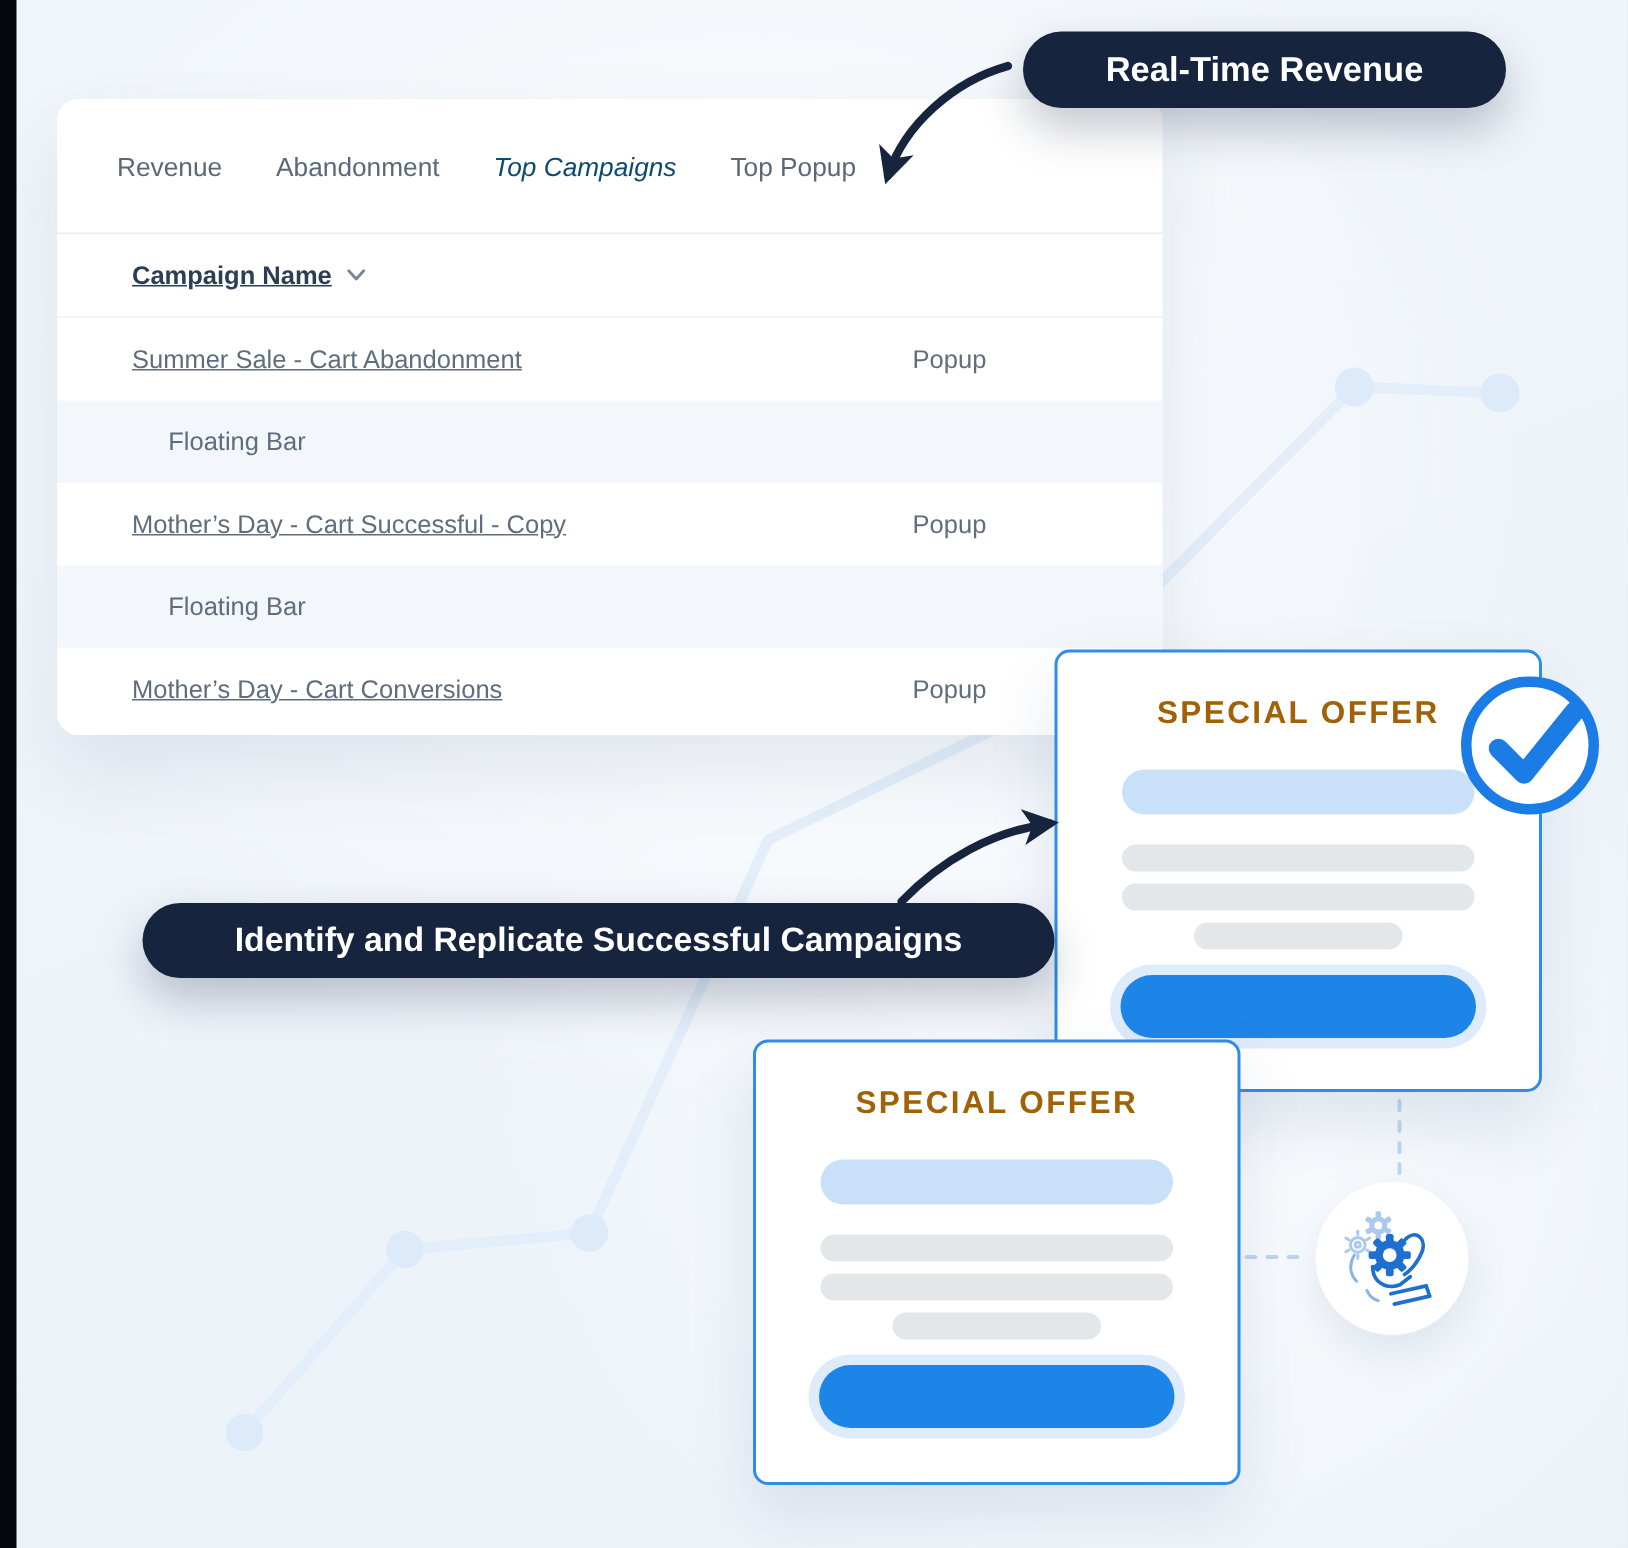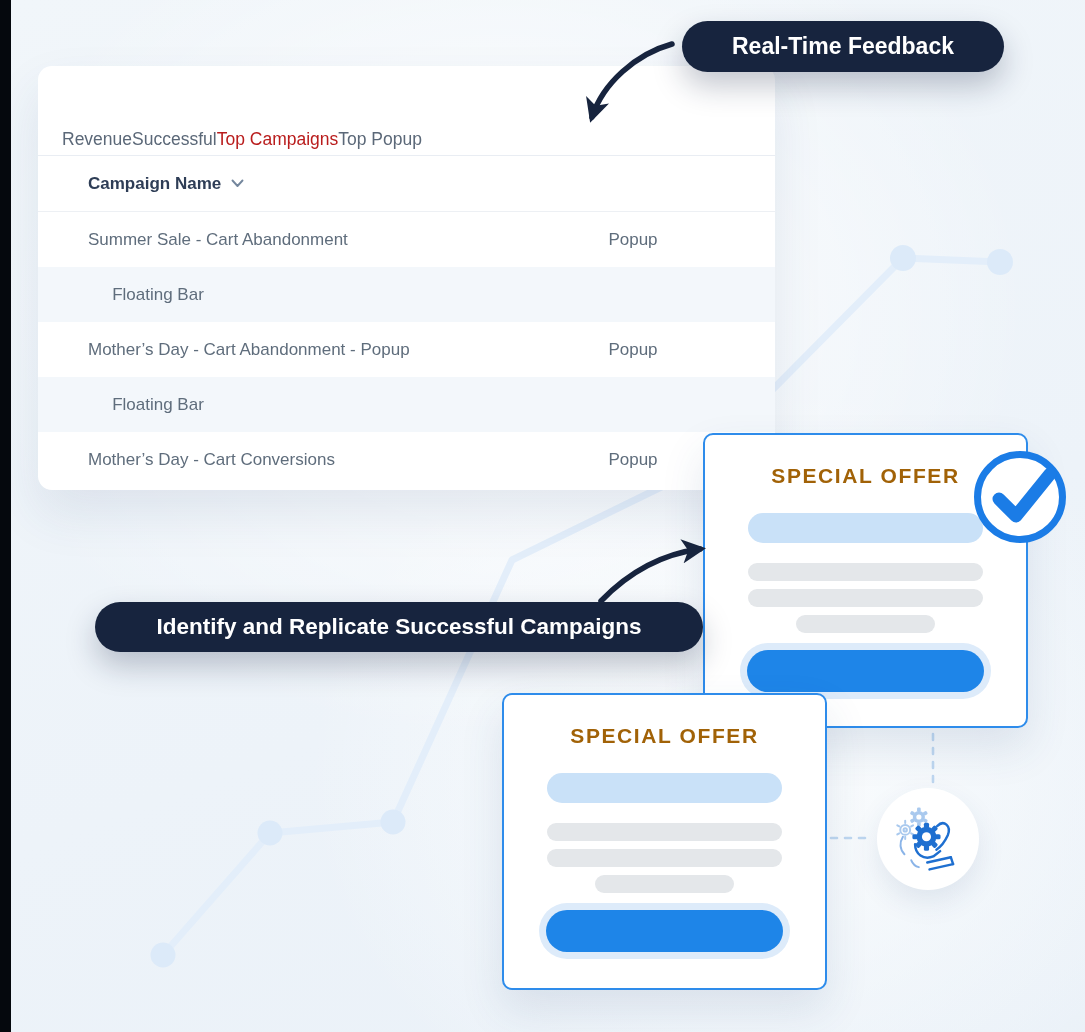--- a/index.html
+++ b/index.html
@@ -17,30 +17,30 @@
   .edge-strip{position:absolute;left:0;top:0;width:11px;height:100%;background:#05080d;z-index:9;}
 
   
   #bg-chart{position:absolute;left:0;top:0;z-index:1;}
 
   
   .table-card{
     position:absolute;left:38px;top:66px;width:737px;height:424px;background:#fff;
     border-radius:14px;box-shadow:0 24px 50px rgba(40,70,120,.10);z-index:2;
   }
-  .tabs{position:absolute;left:24px;top:35px;display:flex;font-size:17.5px;color:#5b6878;margin-top:28px;}
+  .tabs{position:absolute;left:40px;top:35px;display:flex;gap:36px;font-size:17.5px;color:#5b6878;}
   .tab{cursor:pointer;white-space:nowrap;}
-  .tab.active{color:#b91c1c;}
+  .tab.active{color:#0c4a6e;font-style:italic;}
   .divider{position:absolute;left:0;right:0;top:89px;height:1px;background:#e9edf3;}
   .thead{position:absolute;left:0;right:0;top:90px;height:55px;display:flex;align-items:center;
          border-bottom:1px solid #edf0f4;color:#2e3d56;font-weight:bold;font-size:17px;}
   .tbody{position:absolute;left:0;right:0;top:146px;}
   .trow{height:55px;display:flex;align-items:center;font-size:17px;color:#5f6d7c;gap:36px;}
   .trow:nth-of-type(even){background:#f3f7fb;}
-  .col-name{flex:1;padding-left:50px;white-space:nowrap;}
+  .col-name{flex:1;padding-left:50px;white-space:nowrap;text-decoration:underline;}
   .col-type{width:240px;margin-right:22px;text-align:center;white-space:nowrap;}
   .sort-chev{display:inline-block;vertical-align:1px;margin-left:10px;}
 
   
   .pill{
     position:absolute;background:#17243e;color:#fff;font-weight:bold;
     display:flex;align-items:center;justify-content:center;white-space:nowrap;
     box-shadow:0 14px 30px rgba(18,32,62,.25);z-index:6;
   }
   #pill-realtime{left:682px;top:21px;width:322px;height:51px;border-radius:26px;font-size:23px;}
@@ -97,21 +97,21 @@
     <path d="M831 838 L872 838" stroke="#bed7f0" stroke-width="2.6" fill="none" stroke-dasharray="6 8" stroke-linecap="round"></path>
   </svg>
 
   <div class="edge-strip"></div>
 
   <div class="table-card">
     <div class="tabs">
 
         <span class="tab">Revenue</span>
 
-        <span class="tab">Successful</span>
+        <span class="tab">Abandonment</span>
 
         <span class="tab active">Top Campaigns</span>
 
         <span class="tab">Top Popup</span>
       </div>
     <div class="divider"></div>
 
     <div class="thead">
       <div class="col-name">
         <span>Campaign Name</span><svg class="sort-chev" width="13" height="9" viewBox="0 0 13 9">
@@ -125,37 +125,37 @@
         <div class="trow">
           <div class="col-name">Summer Sale - Cart Abandonment</div>
           <div class="col-type">Popup</div>
         </div>
 
         <div class="trow">
           <div class="col-type">Floating Bar</div>
         </div>
 
         <div class="trow">
-          <div class="col-name">Mother’s Day - Cart Abandonment - Popup</div>
+          <div class="col-name">Mother’s Day - Cart Successful - Copy</div>
           <div class="col-type">Popup</div>
         </div>
 
         <div class="trow">
           <div class="col-type">Floating Bar</div>
         </div>
 
         <div class="trow">
           <div class="col-name">Mother’s Day - Cart Conversions</div>
           <div class="col-type">Popup</div>
         </div>
       </div>
   </div>
 
   <div class="pill" id="pill-realtime">
-    <span>Real-Time Feedback</span>
+    <span>Real-Time Revenue</span>
   </div>
   <div class="pill" id="pill-identify">
     <span>Identify and Replicate Successful Campaigns</span>
   </div>
 
   <div class="offer-card" id="offer1">
     <div class="offer-title">SPECIAL OFFER</div>
     <div class="bar bar-hero"></div>
     <div class="bar bar-line"></div>
     <div class="bar bar-line"></div>

